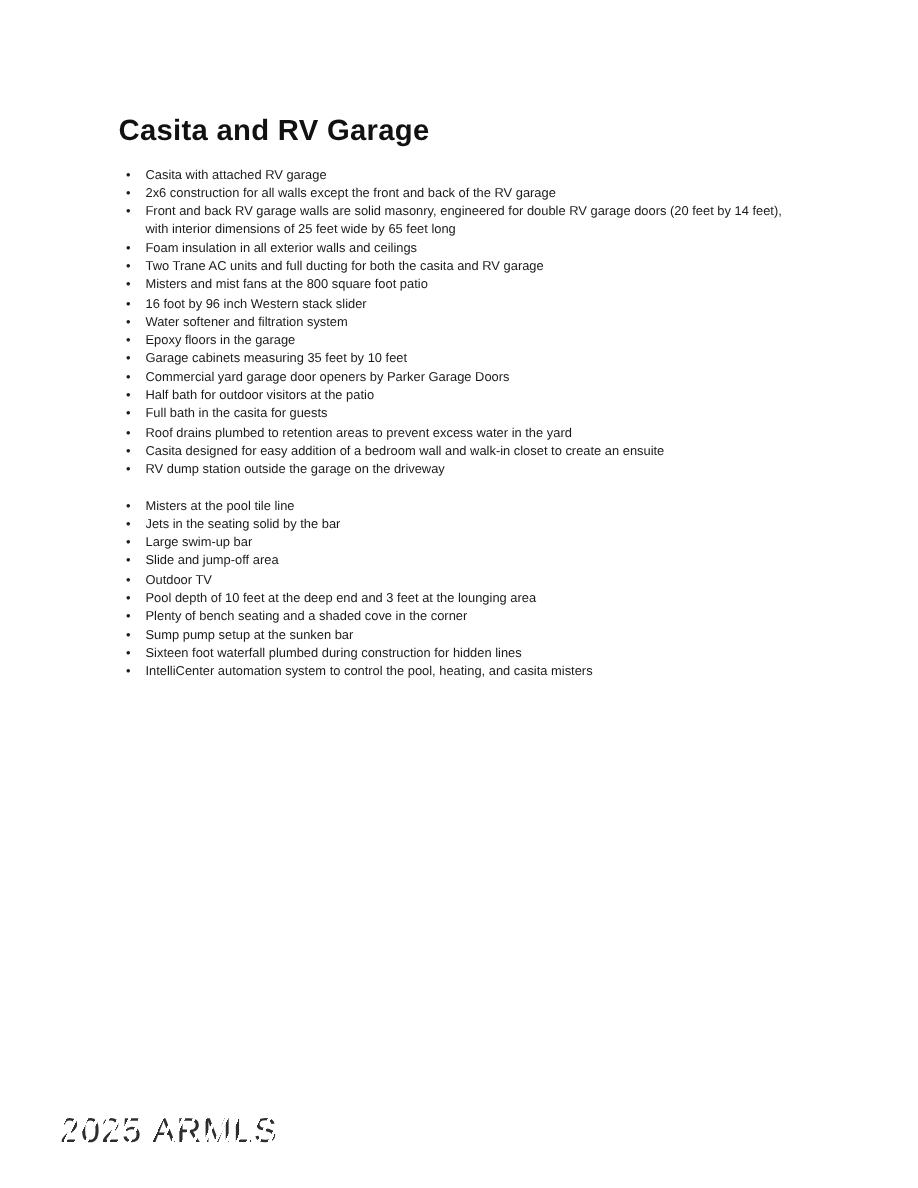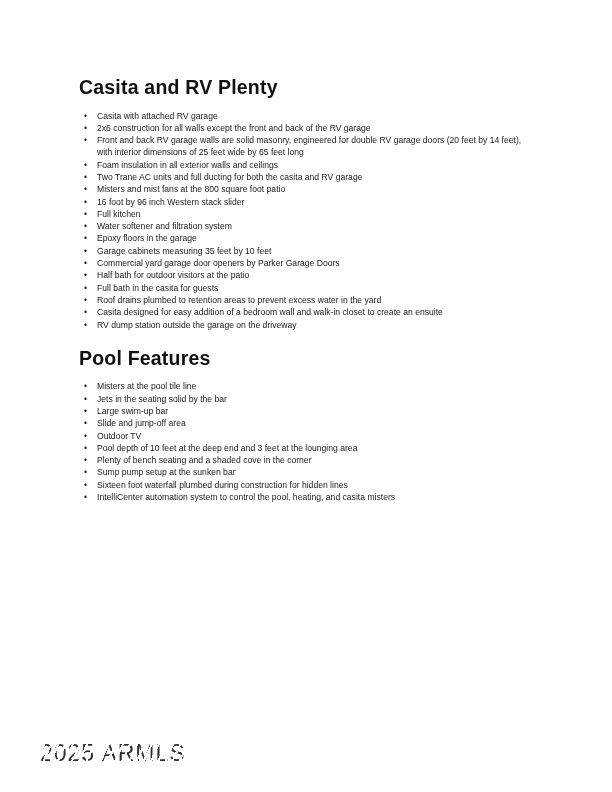--- a/index.html
+++ b/index.html
@@ -67,44 +67,42 @@
     }
   }
 </style>
 </head>
 <body>
 
 <div class="page">
   <div class="content">
 
     <div class="section">
-      <h1 class="section-heading">Casita and RV Plenty</h1>
+      <h1 class="section-heading">Casita and RV Garage</h1>
       <ul class="bullet-list">
           <li>Casita with attached RV garage</li>
           <li>2x6 construction for all walls except the front and back of the RV garage</li>
           <li>Front and back RV garage walls are solid masonry, engineered for double RV garage doors (20 feet by 14 feet), with interior dimensions of 25 feet wide by 65 feet long</li>
           <li>Foam insulation in all exterior walls and ceilings</li>
           <li>Two Trane AC units and full ducting for both the casita and RV garage</li>
           <li>Misters and mist fans at the 800 square foot patio</li>
           <li>16 foot by 96 inch Western stack slider</li>
-          <li>Full kitchen</li>
           <li>Water softener and filtration system</li>
           <li>Epoxy floors in the garage</li>
           <li>Garage cabinets measuring 35 feet by 10 feet</li>
           <li>Commercial yard garage door openers by Parker Garage Doors</li>
           <li>Half bath for outdoor visitors at the patio</li>
           <li>Full bath in the casita for guests</li>
           <li>Roof drains plumbed to retention areas to prevent excess water in the yard</li>
           <li>Casita designed for easy addition of a bedroom wall and walk-in closet to create an ensuite</li>
           <li>RV dump station outside the garage on the driveway</li>
         </ul>
     </div>
 
     <div class="section">
-      <h1 class="section-heading">Pool Features</h1>
       <ul class="bullet-list">
           <li>Misters at the pool tile line</li>
           <li>Jets in the seating solid by the bar</li>
           <li>Large swim-up bar</li>
           <li>Slide and jump-off area</li>
           <li>Outdoor TV</li>
           <li>Pool depth of 10 feet at the deep end and 3 feet at the lounging area</li>
           <li>Plenty of bench seating and a shaded cove in the corner</li>
           <li>Sump pump setup at the sunken bar</li>
           <li>Sixteen foot waterfall plumbed during construction for hidden lines</li>

